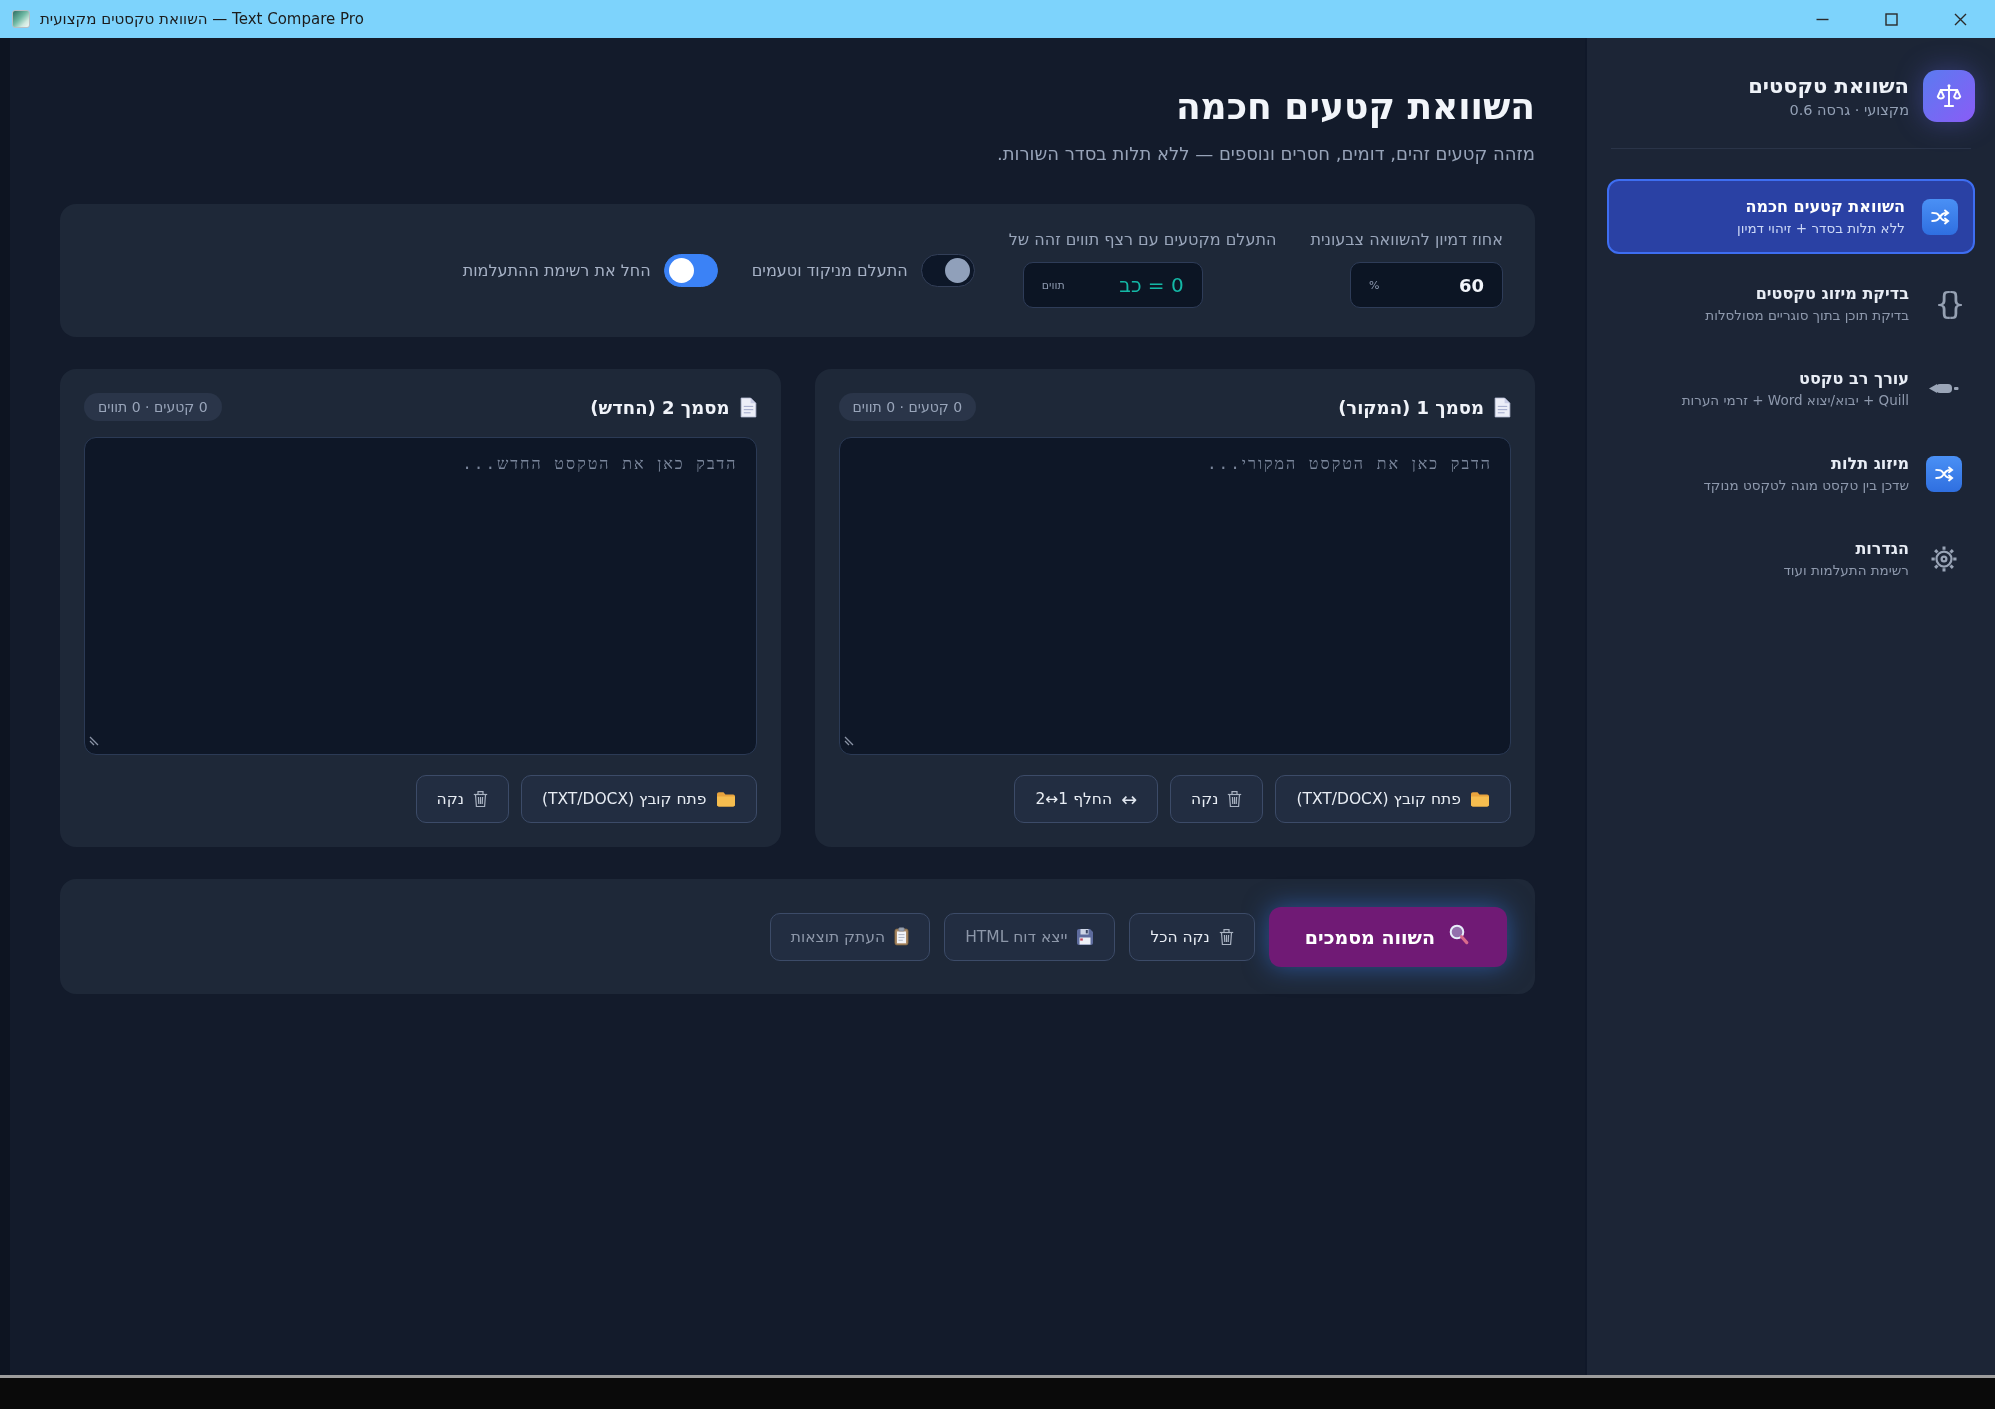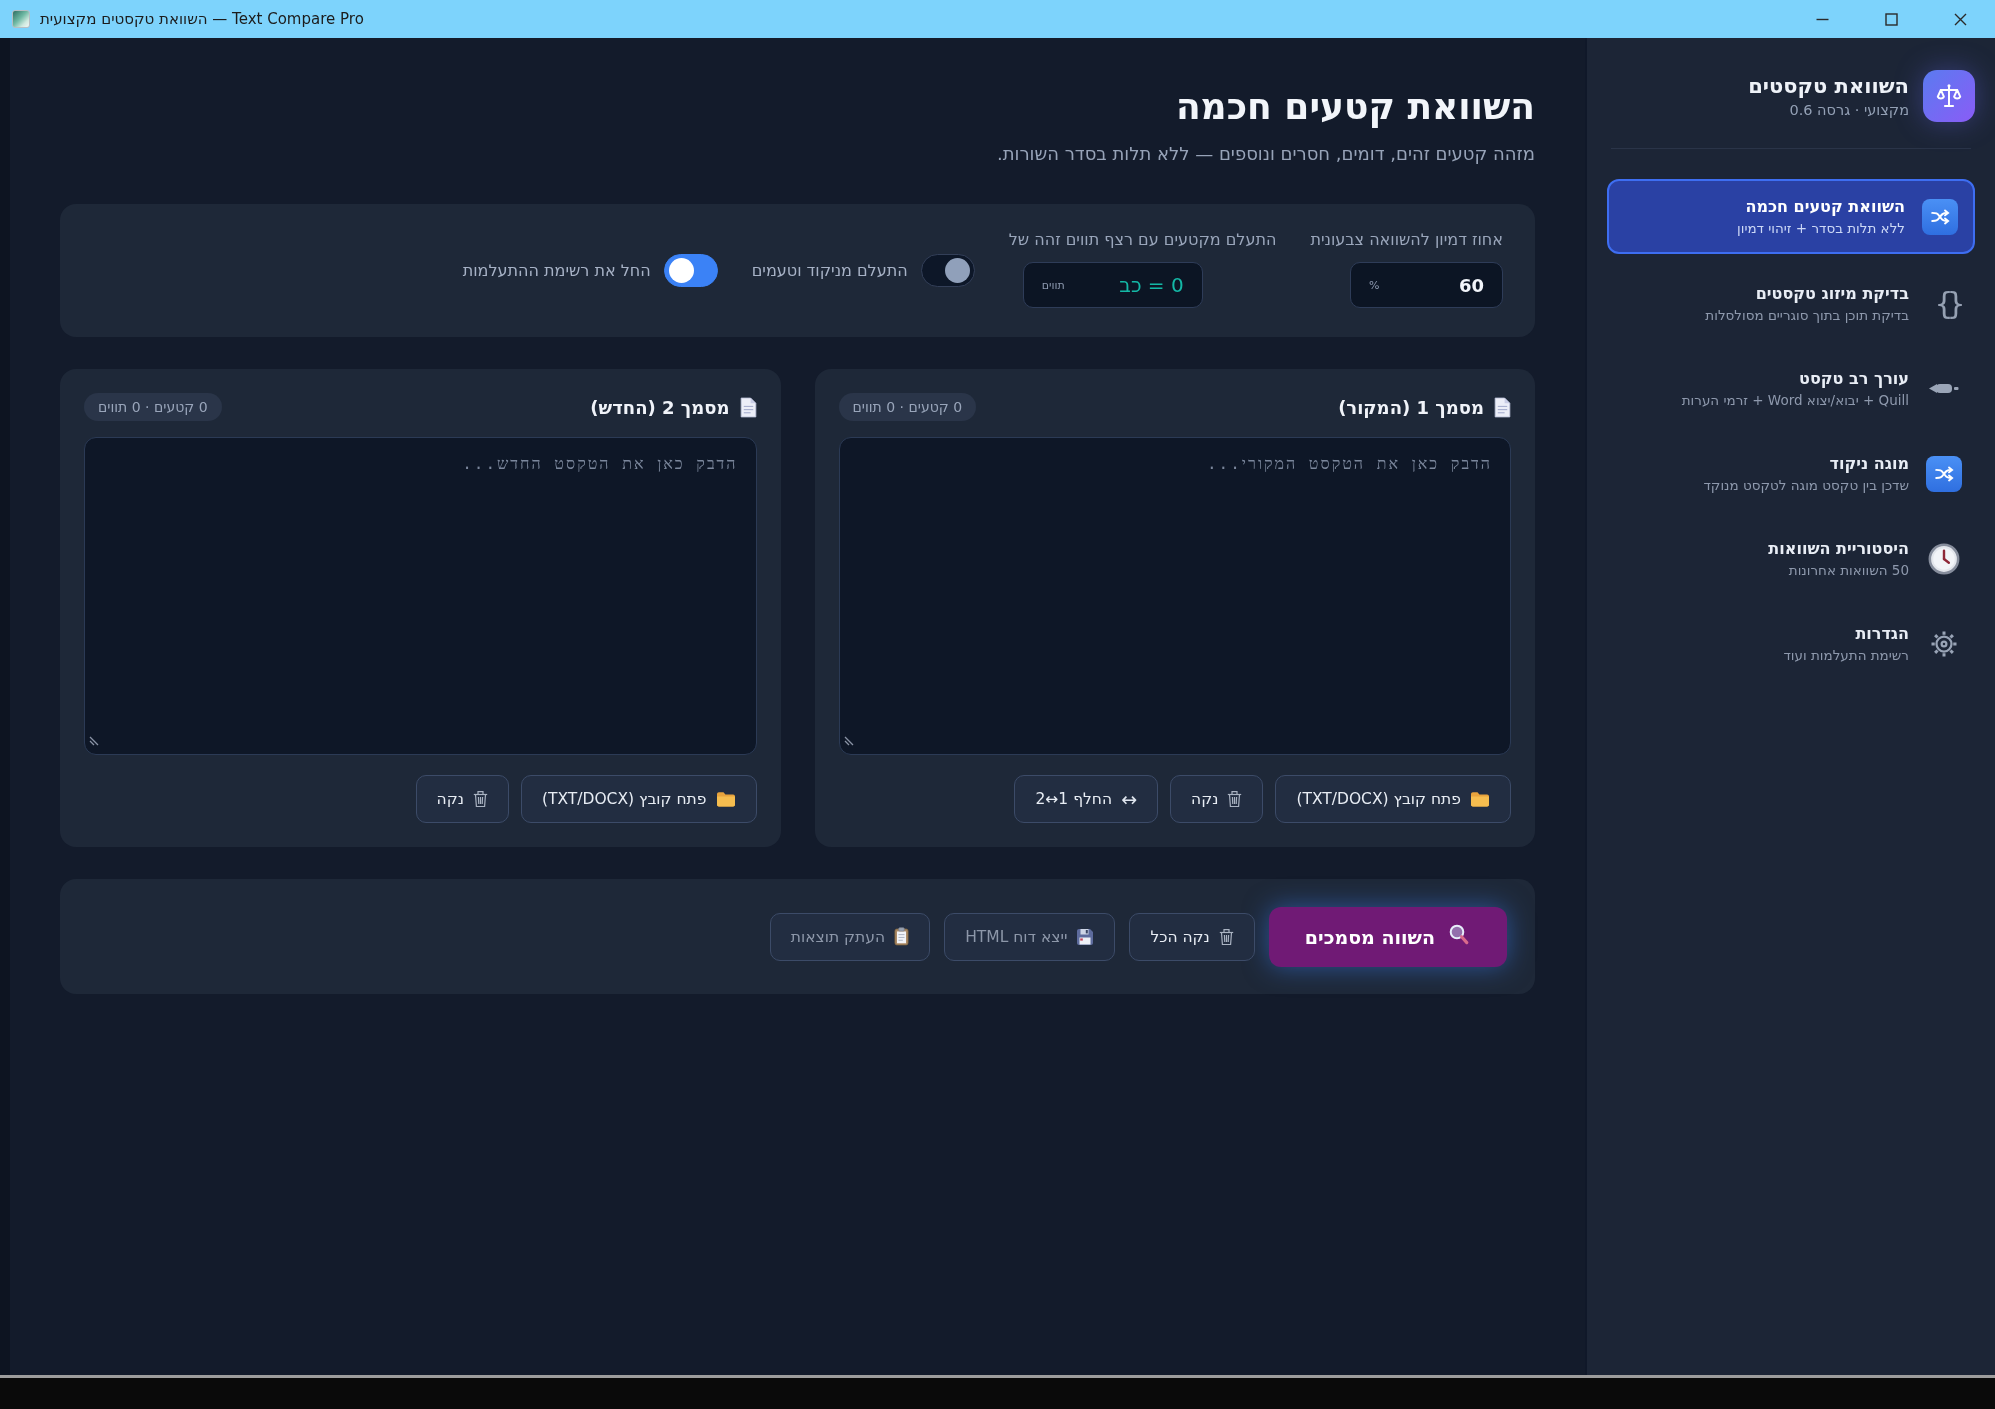--- a/index.html
+++ b/index.html
@@ -179,39 +179,25 @@
             <span class="icon-tile">
               <svg width="22" height="22" viewBox="0 0 24 24" fill="none" stroke="#ffffff" stroke-width="2.1" stroke-linecap="round">
                 <path d="M3.5 7.5 C8 7.5 9 7.8 11.3 11 C13.6 14.2 15 16.3 19.5 16.3"></path>
                 <path d="M3.5 16.3 C8 16.3 9 16 11.3 12.8 C13.6 9.6 15 7.5 19.5 7.5"></path>
                 <path d="M17.5 4.8 L20.8 7.5 L17.5 10.2"></path>
                 <path d="M17.5 13.6 L20.8 16.3 L17.5 19"></path>
               </svg>
             </span>
           </span>
           <span class="nav-texts">
-            <span class="nav-title">מוגה ניקוד</span>
+            <span class="nav-title">מיזוג תלות</span>
             <span class="nav-sub">שדכן בין טקסט מוגה לטקסט מנוקד</span>
           </span>
         </div>
 
-        <div class="nav-item">
-          <span class="nav-icon">
-            <svg width="34" height="34" viewBox="0 0 24 24">
-              <circle cx="12" cy="12" r="10" fill="#e3e6ec" stroke="#868d9c" stroke-width="1.8"></circle>
-              <circle cx="12" cy="12" r="7.6" fill="#f2f4f8"></circle>
-              <line x1="12" y1="12" x2="12" y2="6.2" stroke="#8f2838" stroke-width="1.7" stroke-linecap="round"></line>
-              <line x1="12" y1="12" x2="15.4" y2="14.6" stroke="#8f2838" stroke-width="1.7" stroke-linecap="round"></line>
-            </svg>
-          </span>
-          <span class="nav-texts">
-            <span class="nav-title">היסטוריית השוואות</span>
-            <span class="nav-sub">50 השוואות אחרונות</span>
-          </span>
-        </div>
 
         <div class="nav-item">
           <span class="nav-icon">
             <svg width="30" height="30" viewBox="0 0 24 24" fill="none" stroke="#99a4b6" stroke-width="1.8">
               <circle cx="12" cy="12" r="6"></circle>
               <circle cx="12" cy="12" r="1.9"></circle>
               <g stroke-width="2.4">
                 <line x1="12" y1="2" x2="12" y2="4.6"></line>
                   <line x1="12" y1="19.4" x2="12" y2="22"></line>
                 <line x1="2" y1="12" x2="4.6" y2="12"></line>

